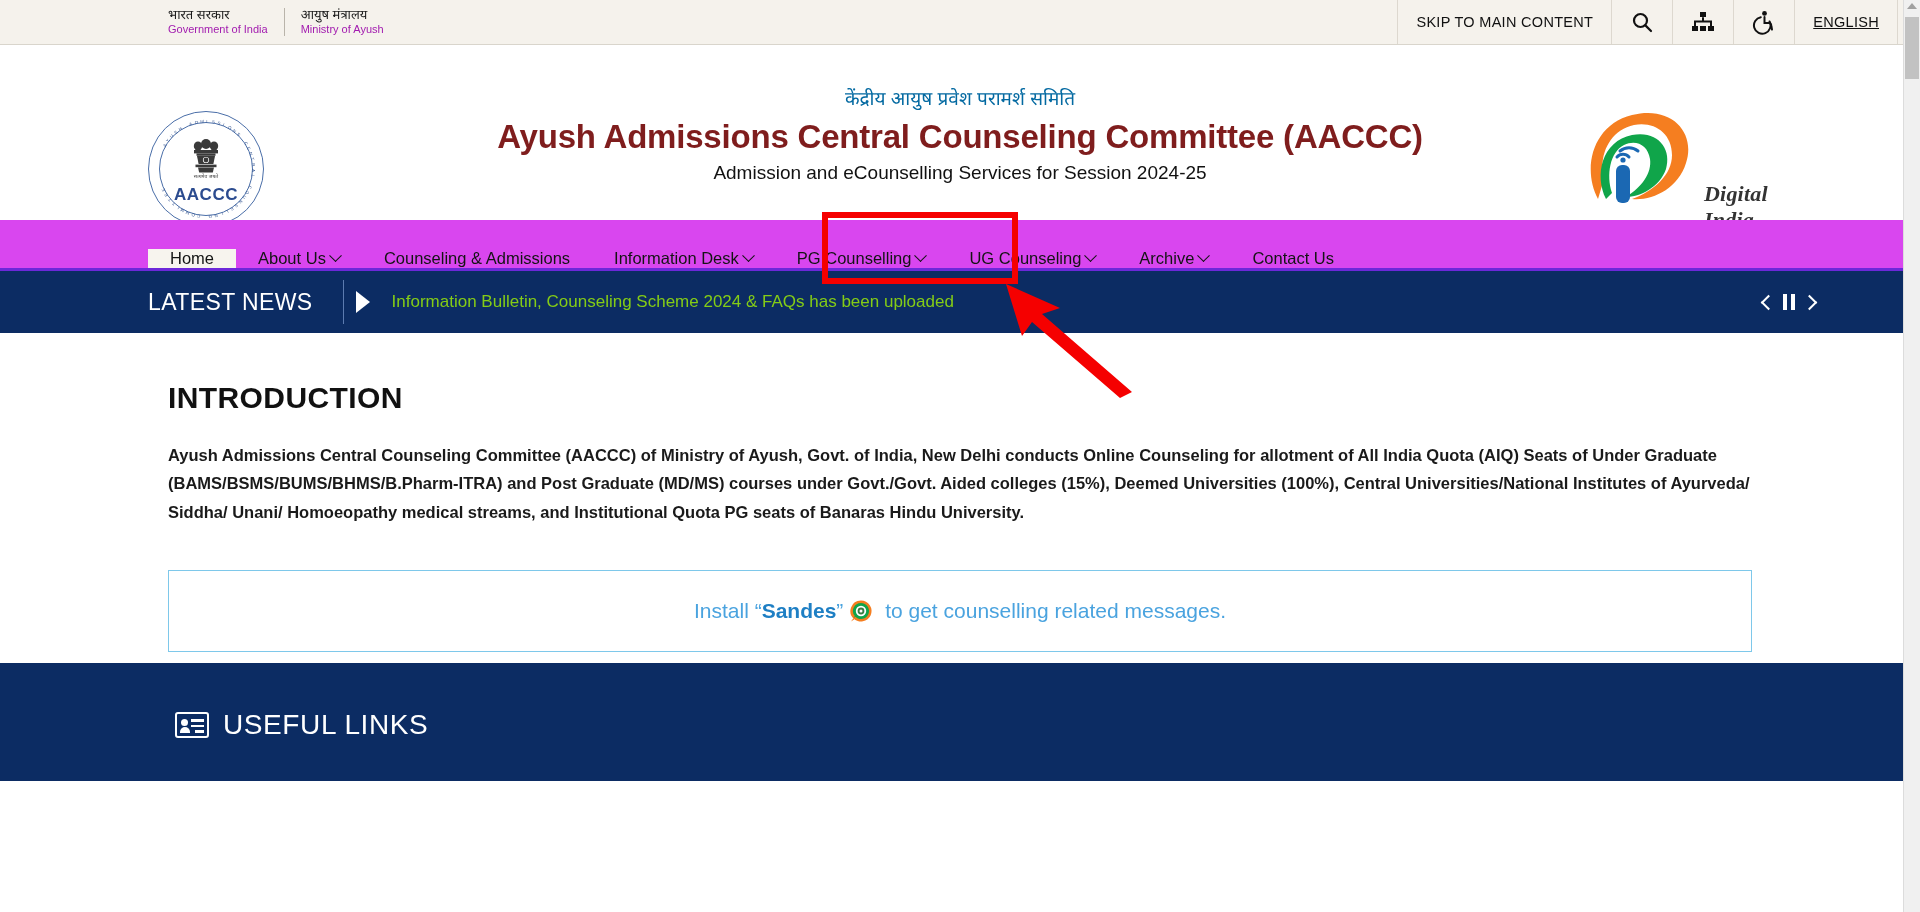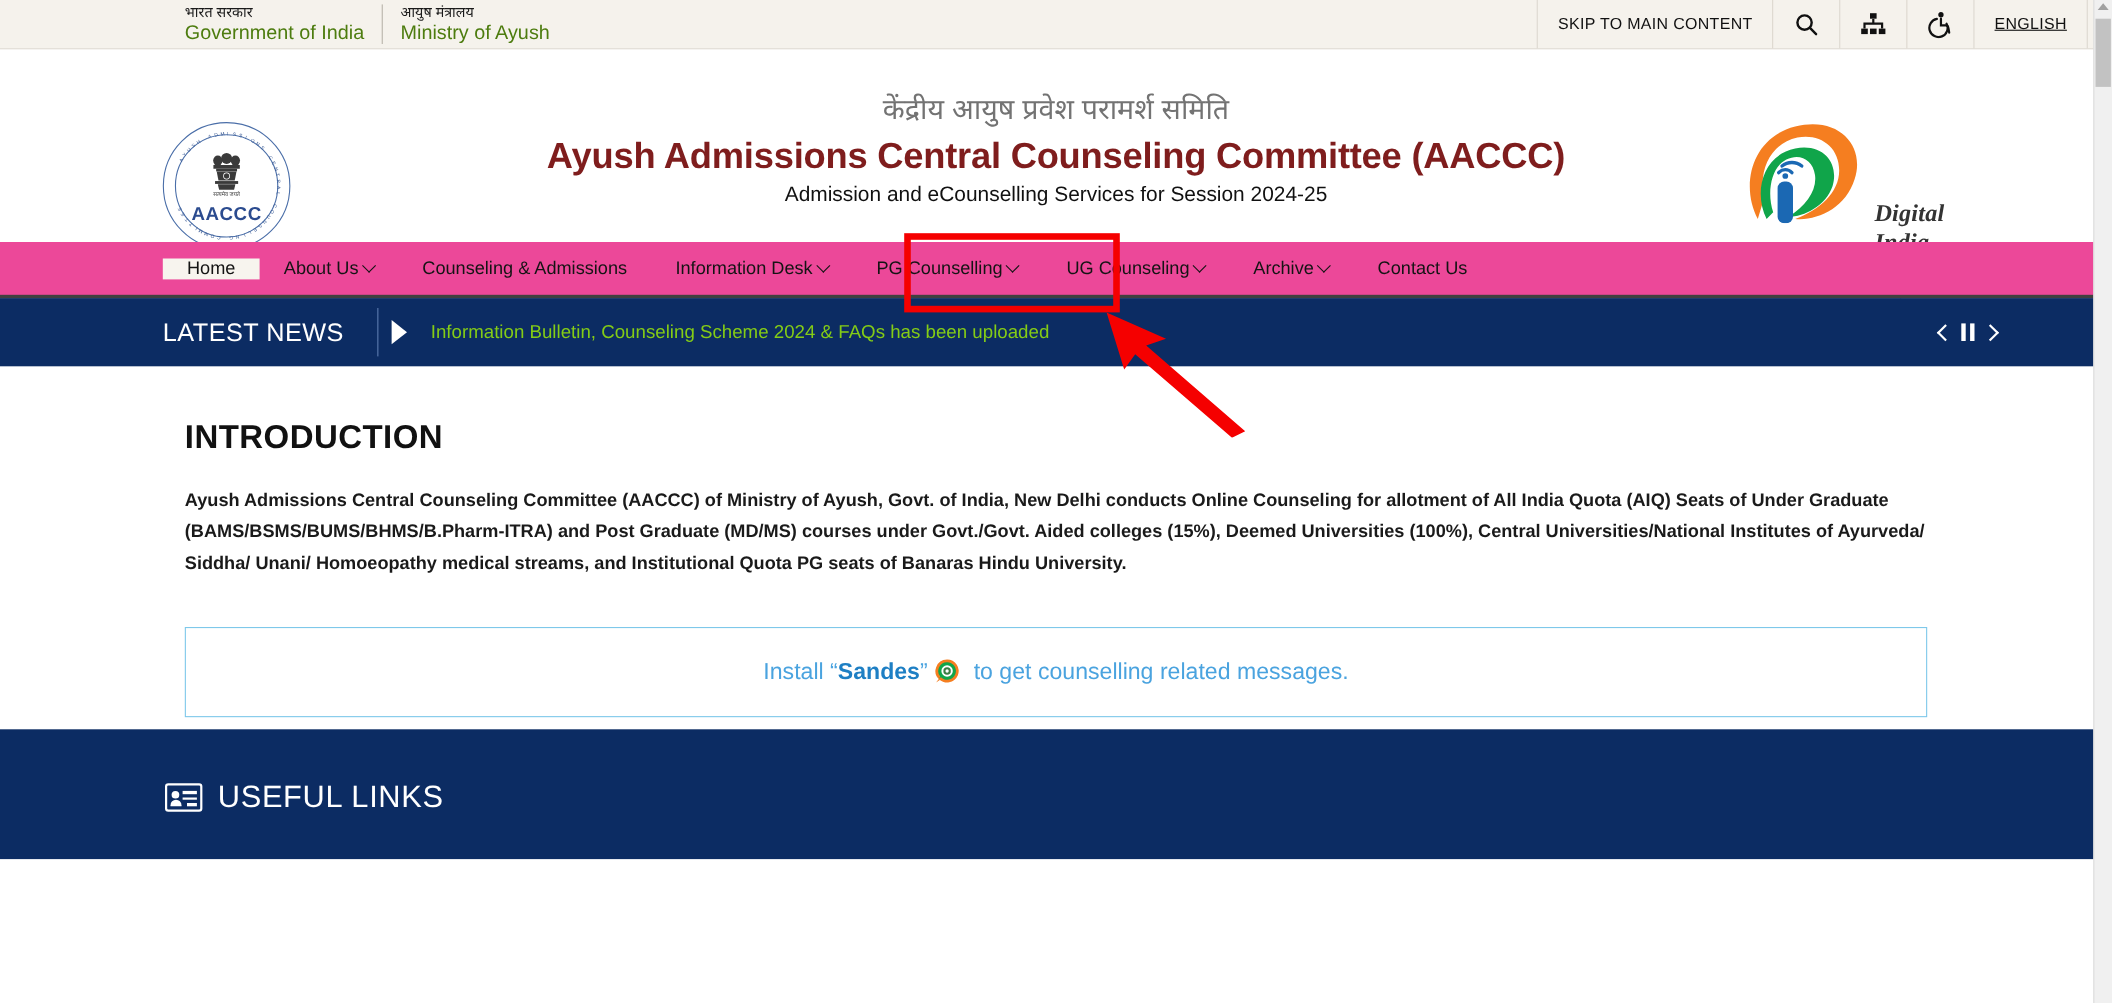--- a/index.html
+++ b/index.html
@@ -38,22 +38,22 @@
     line-height: 1.15;
   }
   .gov-col.divided { border-left: 1px solid #b9b4aa; }
   .gov-hi {
     font-size: 13px;
     color: #1a1a1a;
     font-family: "Liberation Sans", sans-serif;
     white-space: nowrap;
   }
   .gov-en {
-    font-size: 18px;
-    color: #4d7c0f;
+    font-size: 11px;
+    color: #a21caf;
     white-space: nowrap;
   }
 
   .topbar-right {
     margin-left: auto;
     display: flex;
     align-items: stretch;
     height: 100%;
     margin-right: 22px;
   }
@@ -166,22 +166,22 @@
     color: #2b4b8f;
     letter-spacing: .5px;
   }
 
   .brand-center {
     width: 100%;
     text-align: center;
     padding-top: 4px;
   }
   .brand-hi {
-    font-size: 26px;
-    color: #737373;
+    font-size: 19px;
+    color: #0369a1;
     margin-bottom: 8px;
   }
   .brand-title {
     font-size: 33px;
     font-weight: bold;
     color: #7f1d1d;
     line-height: 1.12;
     letter-spacing: -.2px;
   }
   .brand-sub {
@@ -216,25 +216,25 @@
   .di-tag {
     font-size: 14.5px;
     color: #555;
     margin-top: 4px;
     letter-spacing: .2px;
   }
 
   
   .nav {
     height: 51px;
-    background: #ec4899;
-    display: flex;
-    align-items: center;
+    background: #d946ef;
+    display: flex;
+    align-items: flex-end;
     position: relative;
-    border-bottom: 3px solid #404040;
+    border-bottom: 3px solid #6d28d9;
   }
   .nav-inner {
     display: flex;
     align-items: stretch;
     margin-left: 148px;
   }
   .nav-item {
     display: flex;
     align-items: center;
     gap: 5px;
@@ -367,20 +367,21 @@
     cursor: pointer;
     font-family: "Liberation Sans", sans-serif;
   }
 
   
   .useful {
     position: absolute;
     left: 0; right: 0; bottom: 0;
     height: 118px;
     background: #0c2c63;
+    padding-left: 25px;
   }
   .useful-inner {
     display: flex;
     align-items: center;
     gap: 14px;
     margin-left: 150px;
     padding-top: 46px;
   }
   .useful-title {
     font-size: 28px;

